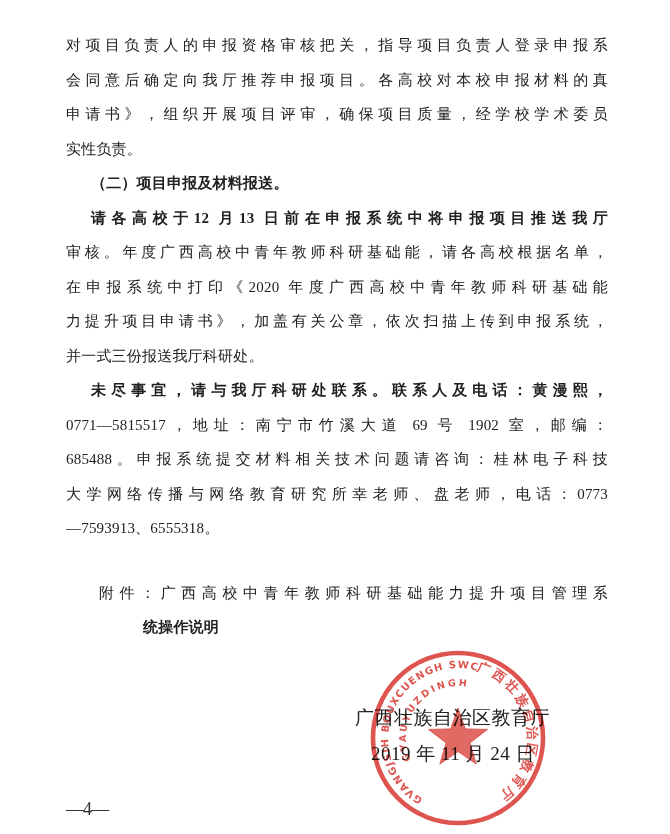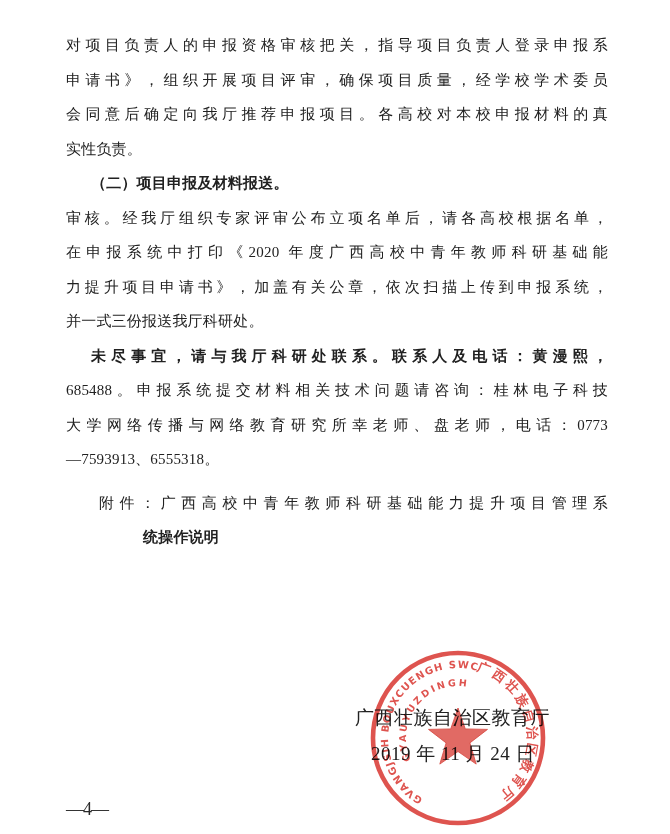--- a/index.html
+++ b/index.html
@@ -26,21 +26,21 @@
     letter-spacing: 0.2px;
   }
   
   .jl {
     text-align: justify;
     text-align-last: justify;
     text-justify: inter-character;
     text-justify: distribute;
   }
   .ind { text-indent: 25px; font-weight: bold; }
-  .attach { margin-top: 9px; }
+  .attach { margin-top: 30px; }
   .attach .l1 {
     padding-left: 33px;
     text-align: justify;
     text-align-last: justify;
     text-justify: inter-character;
   }
   .attach .l2 { padding-left: 77px; font-weight: bold; }
   .sig-name {
     position: absolute;
     left: 355px;
@@ -96,29 +96,31 @@
     letter-spacing: 2.5px;
   }
 </style>
 </head>
 <body>
 
 <div class="page">
 
   <div class="content">
     <div class="line jl">对项目负责人的申报资格审核把关，指导项目负责人登录申报系</div>
+    <div class="line jl">会同意后确定向我厅推荐申报项目。各高校对本校申报材料的真</div>
     <div class="line jl">申请书》，组织开展项目评审，确保项目质量，经学校学术委员</div>
-    <div class="line jl">会同意后确定向我厅推荐申报项目。各高校对本校申报材料的真</div>
     <div class="line">实性负责。</div>
     <div class="line ind">（二）项目申报及材料报送。</div>
-    <div class="line jl">审核。经我厅组织专家评审公布立项名单后，请各高校根据名单，</div>
+    <div class="line ind jl">请各高校于12 月13 日前在申报系统中将申报项目推送我厅</div>
+    <div class="line jl">审核。年度广西高校中青年教师科研基础能，请各高校根据名单，</div>
     <div class="line jl">在申报系统中打印《2020 年度广西高校中青年教师科研基础能</div>
     <div class="line jl">力提升项目申请书》，加盖有关公章，依次扫描上传到申报系统，</div>
     <div class="line">并一式三份报送我厅科研处。</div>
     <div class="line ind jl">未尽事宜，请与我厅科研处联系。联系人及电话：黄漫熙，</div>
+    <div class="line jl">0771—5815517，地址：南宁市竹溪大道 69 号 1902 室，邮编：</div>
     <div class="line jl">685488。申报系统提交材料相关技术问题请咨询：桂林电子科技</div>
     <div class="line jl">大学网络传播与网络教育研究所幸老师、盘老师，电话：0773</div>
     <div class="line">—7593913、6555318。</div>
 
     <div class="attach">
       <div class="line l1">附件：广西高校中青年教师科研基础能力提升项目管理系</div>
       <div class="line l2">统操作说明</div>
     </div>
   </div>
 

